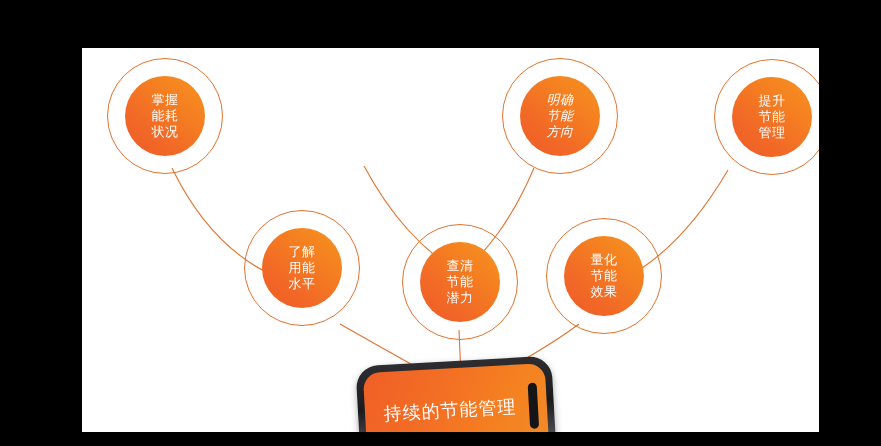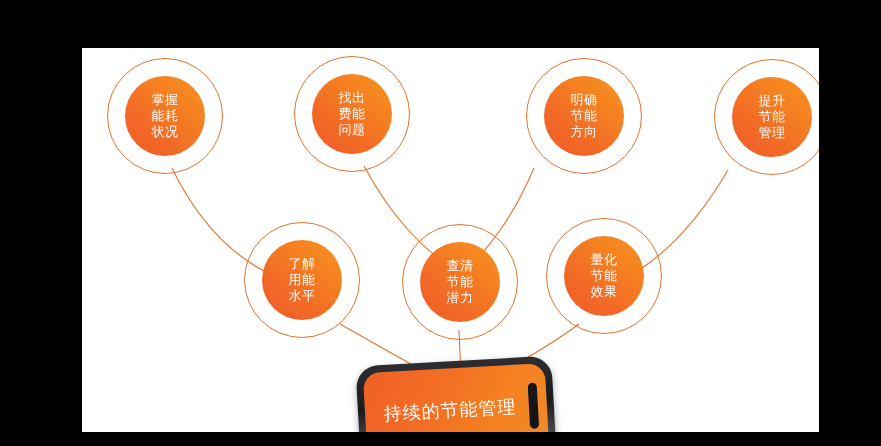--- a/index.html
+++ b/index.html
@@ -150,45 +150,38 @@
     </svg>
 
     <div class="node" style="left: 25px; top: 10px;">
       <div class="disc">
         <span class="disc-label">掌握
 能耗
 状况</span>
       </div>
     </div>
 
-    <div class="node" style="left: 212px; top: 8px;">
-      <div class="disc">
-        <span class="disc-label">找出
-费能
-问题</span>
-      </div>
-    </div>
-
-    <div class="node" style="left: 444px; top: 10px;">
+
+    <div class="node" style="left: 420px; top: 10px; font-style: italic;">
       <div class="disc">
         <span class="disc-label">明确
 节能
 方向</span>
       </div>
     </div>
 
     <div class="node" style="left: 632px; top: 11px; text-decoration: underline;">
       <div class="disc">
         <span class="disc-label">提升
 节能
 管理</span>
       </div>
     </div>
 
-    <div class="node" style="left: 162px; top: 174px;">
+    <div class="node" style="left: 162px; top: 162px;">
       <div class="disc">
         <span class="disc-label">了解
 用能
 水平</span>
       </div>
     </div>
 
     <div class="node" style="left: 320px; top: 176px;">
       <div class="disc">
         <span class="disc-label">查清

